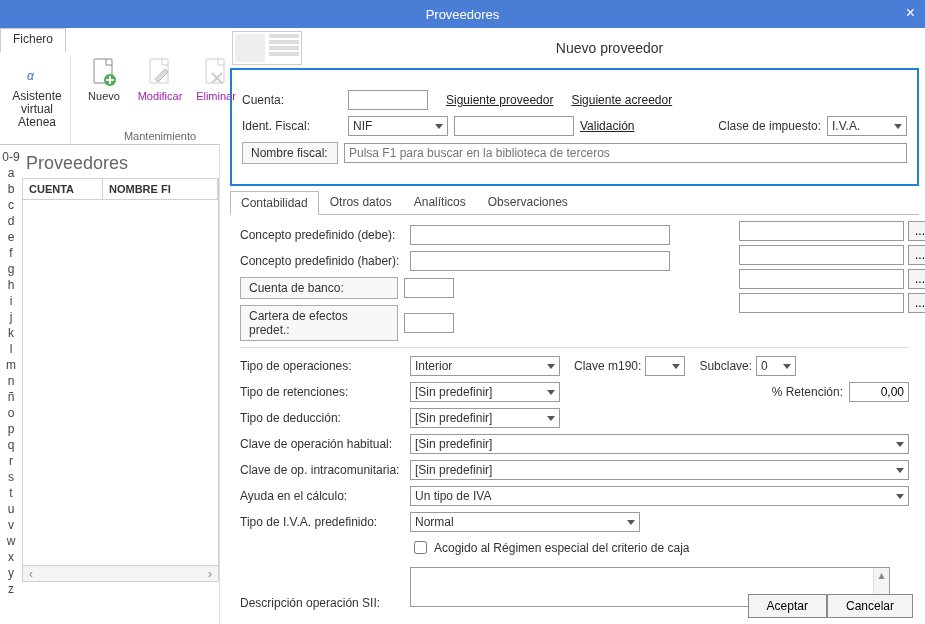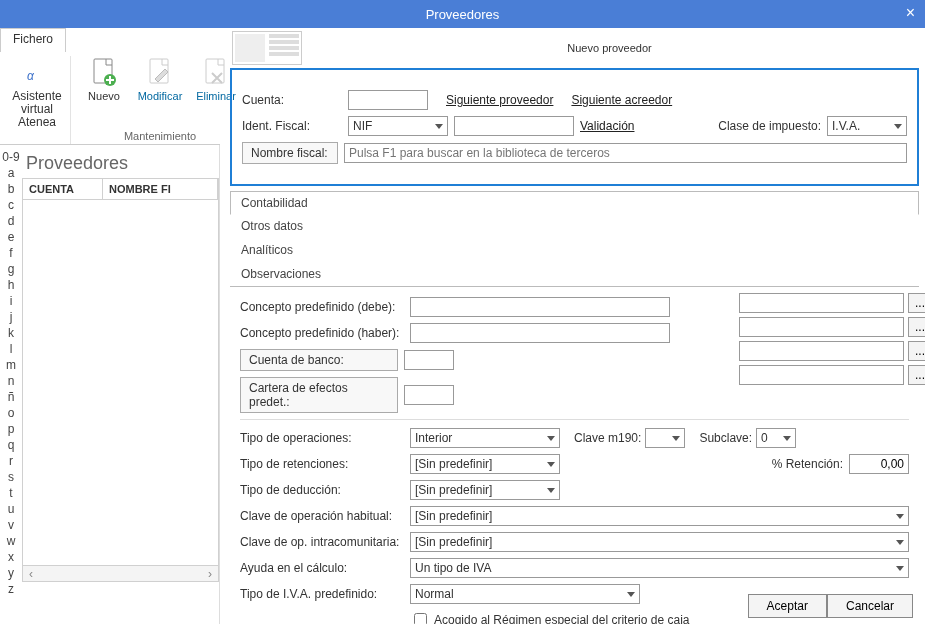--- a/index.html
+++ b/index.html
@@ -12,21 +12,21 @@
 
   
   .ribbon { border-bottom: 1px solid #ccc; }
   .ribbon-tabs { display: flex; height: 24px; }
   .ribbon-tab { padding: 3px 12px; border: 1px solid #ccc; border-bottom: none; background: #fff; margin-right:2px;}
   .ribbon-body { display: flex; padding: 4px 4px 0 4px; height: 92px; }
   .ribbon-group { display: flex; flex-direction: column; align-items: center; padding: 0 8px; border-right: 1px solid #e3e3e3;}
   .ribbon-group:last-child { border-right: none; }
   .ribbon-items { display: flex; gap: 6px; }
   .ribbon-btn { display: flex; flex-direction: column; align-items: center; width: 50px; cursor: pointer; }
-  .ribbon-btn.disabled { color: #0369a1; justify-content: center; }
+  .ribbon-btn.disabled { color: #a21caf; justify-content: center; }
   .ribbon-ico { width: 32px; height: 32px; display:flex; align-items:center; justify-content:center;}
   .ribbon-lbl { font-size: 11px; text-align: center; line-height: 1.1; margin-top: 2px; }
   .ribbon-group-title { font-size: 11px; color: #666; margin-top: auto; padding-bottom: 2px;}
 
   
   .main { display: flex; height: calc(624px - 28px); }
   .left { display:flex; }
   .alpha { width: 22px; border-right: 0px solid #eee; display: flex; flex-direction:column; align-items:center; padding-top:4px; font-size:11px; color:#444;}
   .alpha div{ height:16px; line-height:16px;}
   .listcol { width: 198px; border-right: 1px solid #ddd; }
@@ -39,33 +39,33 @@
   .scrollbar-h .arrow{ width:16px; text-align:center; color:#888;}
 
   .right { flex:1; position:relative; padding-left: 4px;}
 
   
   .dlg-header { display:flex; align-items:center; height:40px; padding: 4px 8px;}
   .thumb-box { width:70px; height:34px; border:1px solid #ccc; display:flex;}
   .thumb-box .img{flex:1; background:#eee; margin:2px;}
   .thumb-box .lines{flex:1; margin:2px; display:flex; flex-direction:column; gap:2px;}
   .thumb-box .lines span{height:4px;background:#ddd;}
-  .dlg-title{ flex:1; text-align:center; font-size:11px;}
+  .dlg-title{ flex:1; text-align:center; font-size:14px;}
 
   .blue-frame{ border:2px solid #1f7fd6; margin:0 6px 4px 6px; padding:20px 10px; }
   .row{ display:flex; align-items:center; margin-bottom:6px; gap:6px;}
   .lbl{ width:100px;}
   .boxbtn{ border:1px solid #aaa; padding:3px 8px; background:#f8f8f8; cursor:pointer;}
   input[type=text],.select{ border:1px solid #999; height:20px; padding:0 4px; background:#fff;}
   .select{ display:inline-flex; align-items:center; justify-content:space-between;}
   .select .caret{ border-left:4px solid transparent;border-right:4px solid transparent;border-top:5px solid #555; margin-left:4px;}
   .link{ text-decoration:underline; cursor:pointer; color:#222;}
 
   
-  .tabs{ display:flex; border-bottom:1px solid #bbb; margin:0 6px;flex-direction:column; }
+  .tabs{ display:flex; border-bottom:1px solid #bbb; margin:0 6px; }
   .tab{ padding:4px 10px; border:1px solid transparent; cursor:pointer; color:#444;}
   .tab.active{ border:1px solid #bbb; border-bottom:1px solid #fff; background:#fff; position:relative; top:1px;}
   
   .tabbody{ padding:10px 16px 4px 16px; }
   .frow{ display:flex; align-items:center; margin-bottom:6px;}
   .flbl{ width:170px;}
   .small-input{ width:50px;}
   .mid-input{ width:150px;}
   .wide-input{ width:260px;}
   .full-select{ flex:1;}

